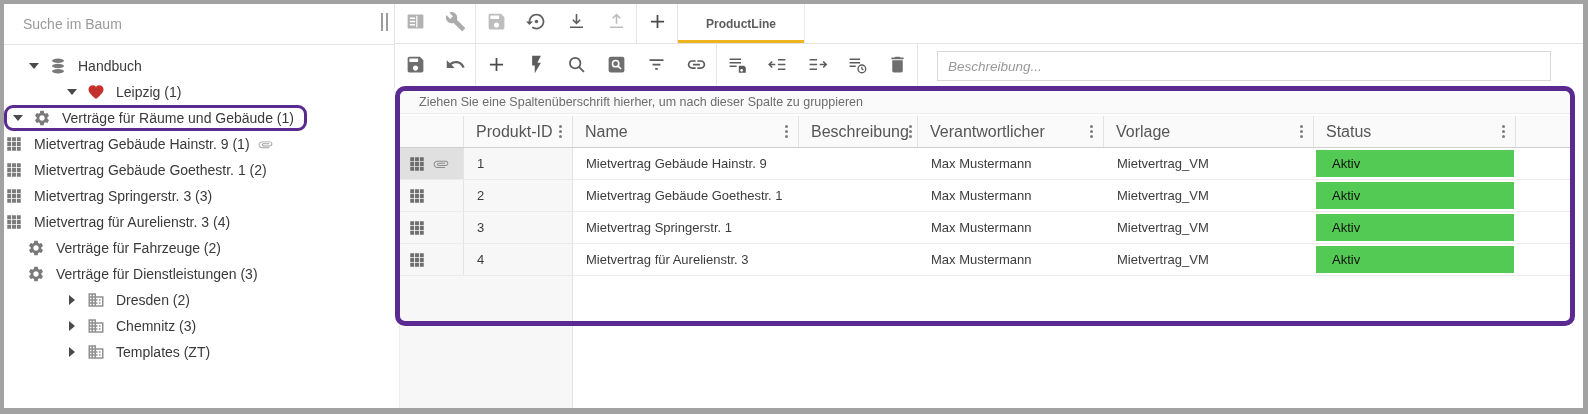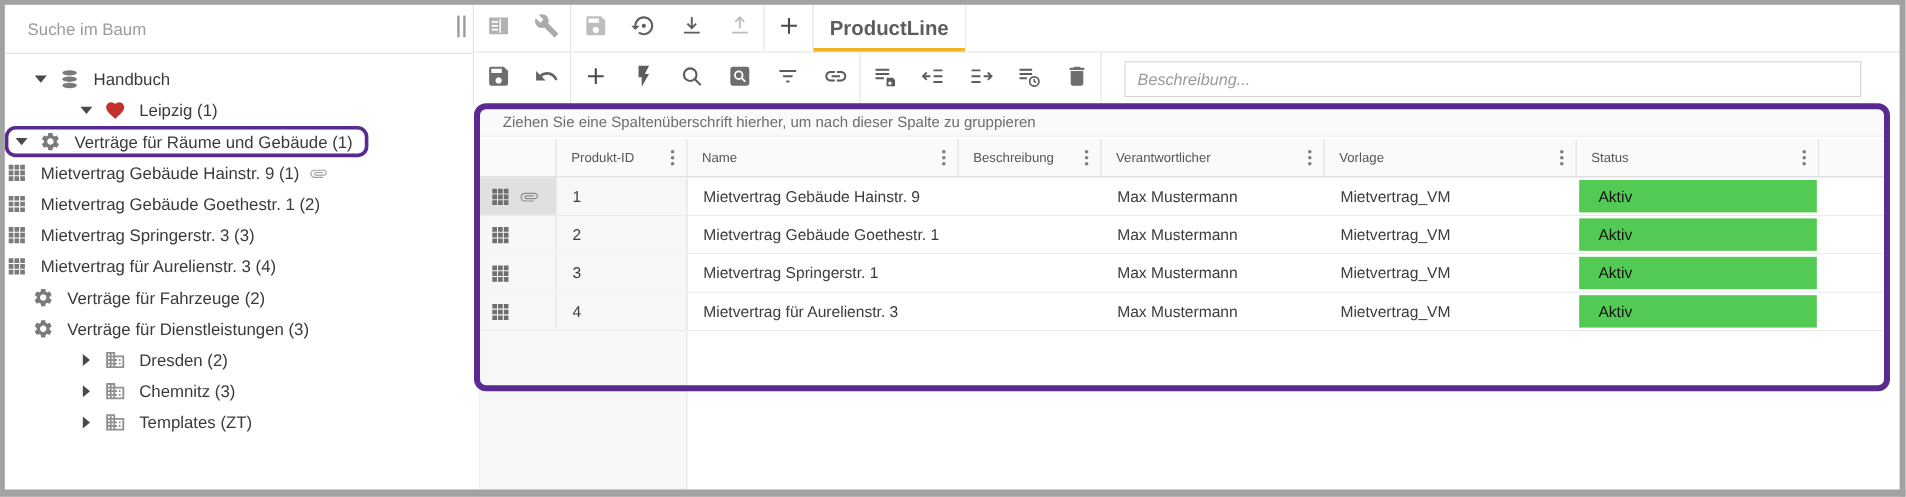--- a/index.html
+++ b/index.html
@@ -34,31 +34,31 @@
   #splitter { position:absolute; left:381px; top:13px; width:9px; height:18px; display:flex; gap:3px; z-index:3; }
   #splitter i { display:block; width:2px; height:18px; background:#9c9c9c; }
 
   
   .tbar { position:absolute; left:394px; right:4px; display:flex; align-items:center; background:#fff; border-left:1px solid #e3e3e3; z-index:2; }
   #toolbar-top { top:4px; height:40px; border-bottom:1px solid #e3e3e3; }
   #toolbar-grid { top:44px; height:44px; }
   .tbtn { width:40px; height:100%; display:flex; align-items:center; justify-content:center; cursor:pointer; flex:0 0 40px; }
   .tbtn svg { width:21px; height:21px; }
   .tsep { width:1px; height:100%; background:#e6e6e6; flex:0 0 1px; }
-  #tab-productline { position:relative; width:127px; height:100%; display:flex; align-items:center; justify-content:center; font-size:17px; font-weight:bold; color:#5d5d5d; border-right:1px solid #ececec; cursor:pointer; }
+  #tab-productline { position:relative; width:127px; height:100%; display:flex; align-items:center; justify-content:center; font-size:12px; font-weight:bold; color:#5d5d5d; border-right:1px solid #ececec; cursor:pointer; }
   #tab-productline .underline { position:absolute; left:0; right:0; bottom:0; height:3px; background:#eeb31d; }
   #desc-input { width:614px; height:30px; margin-left:19px; border:1px solid #d8d8d8; outline:none; padding:0 10px; font-family:inherit; font-size:13.5px; font-style:italic; color:#14532d; background:#fff; }
   #desc-input::placeholder { color:#9a9a9a; font-style:italic; opacity:1; }
 
   
   #grid { position:absolute; left:399px; top:90px; width:1174px; height:320px; background:#fff; border-left:1px solid #eee; z-index:1; display:flex; flex-direction:column; font-size:13px; color:#3c3c3c; }
   #group-panel { height:24px; background:#fafafa; display:flex; align-items:center; padding-left:19px; color:#6d6d6d; font-size:12.5px; border-bottom:1px solid #ececec; }
   #grid .gap { height:2px; background:#fff; }
   .h-row { height:32px; display:flex; background:#fafafa; border-bottom:1px solid #cfcfcf; }
-  .hc { display:flex; align-items:center; padding:0 6px 0 12px; border-right:1px solid #e3e3e3; color:#565656; font-size:11px; position:relative; }
+  .hc { display:flex; align-items:center; padding:0 6px 0 12px; border-right:1px solid #e3e3e3; color:#565656; font-size:16px; position:relative; }
   .hc .hlabel { flex:1; }
   .dots { display:flex; flex-direction:column; gap:2px; align-items:center; width:12px; cursor:pointer; }
   .dots i { width:3px; height:3px; border-radius:50%; background:#7d7d7d; }
   .c-icon { width:64px; flex:0 0 64px; }
   .c-id { width:109px; flex:0 0 109px; }
   .c-name { width:226px; flex:0 0 226px; }
   .c-besch { width:119px; flex:0 0 119px; }
   .c-verw { width:186px; flex:0 0 186px; }
   .c-vorl { width:210px; flex:0 0 210px; }
   .c-status { width:202px; flex:0 0 202px; }

